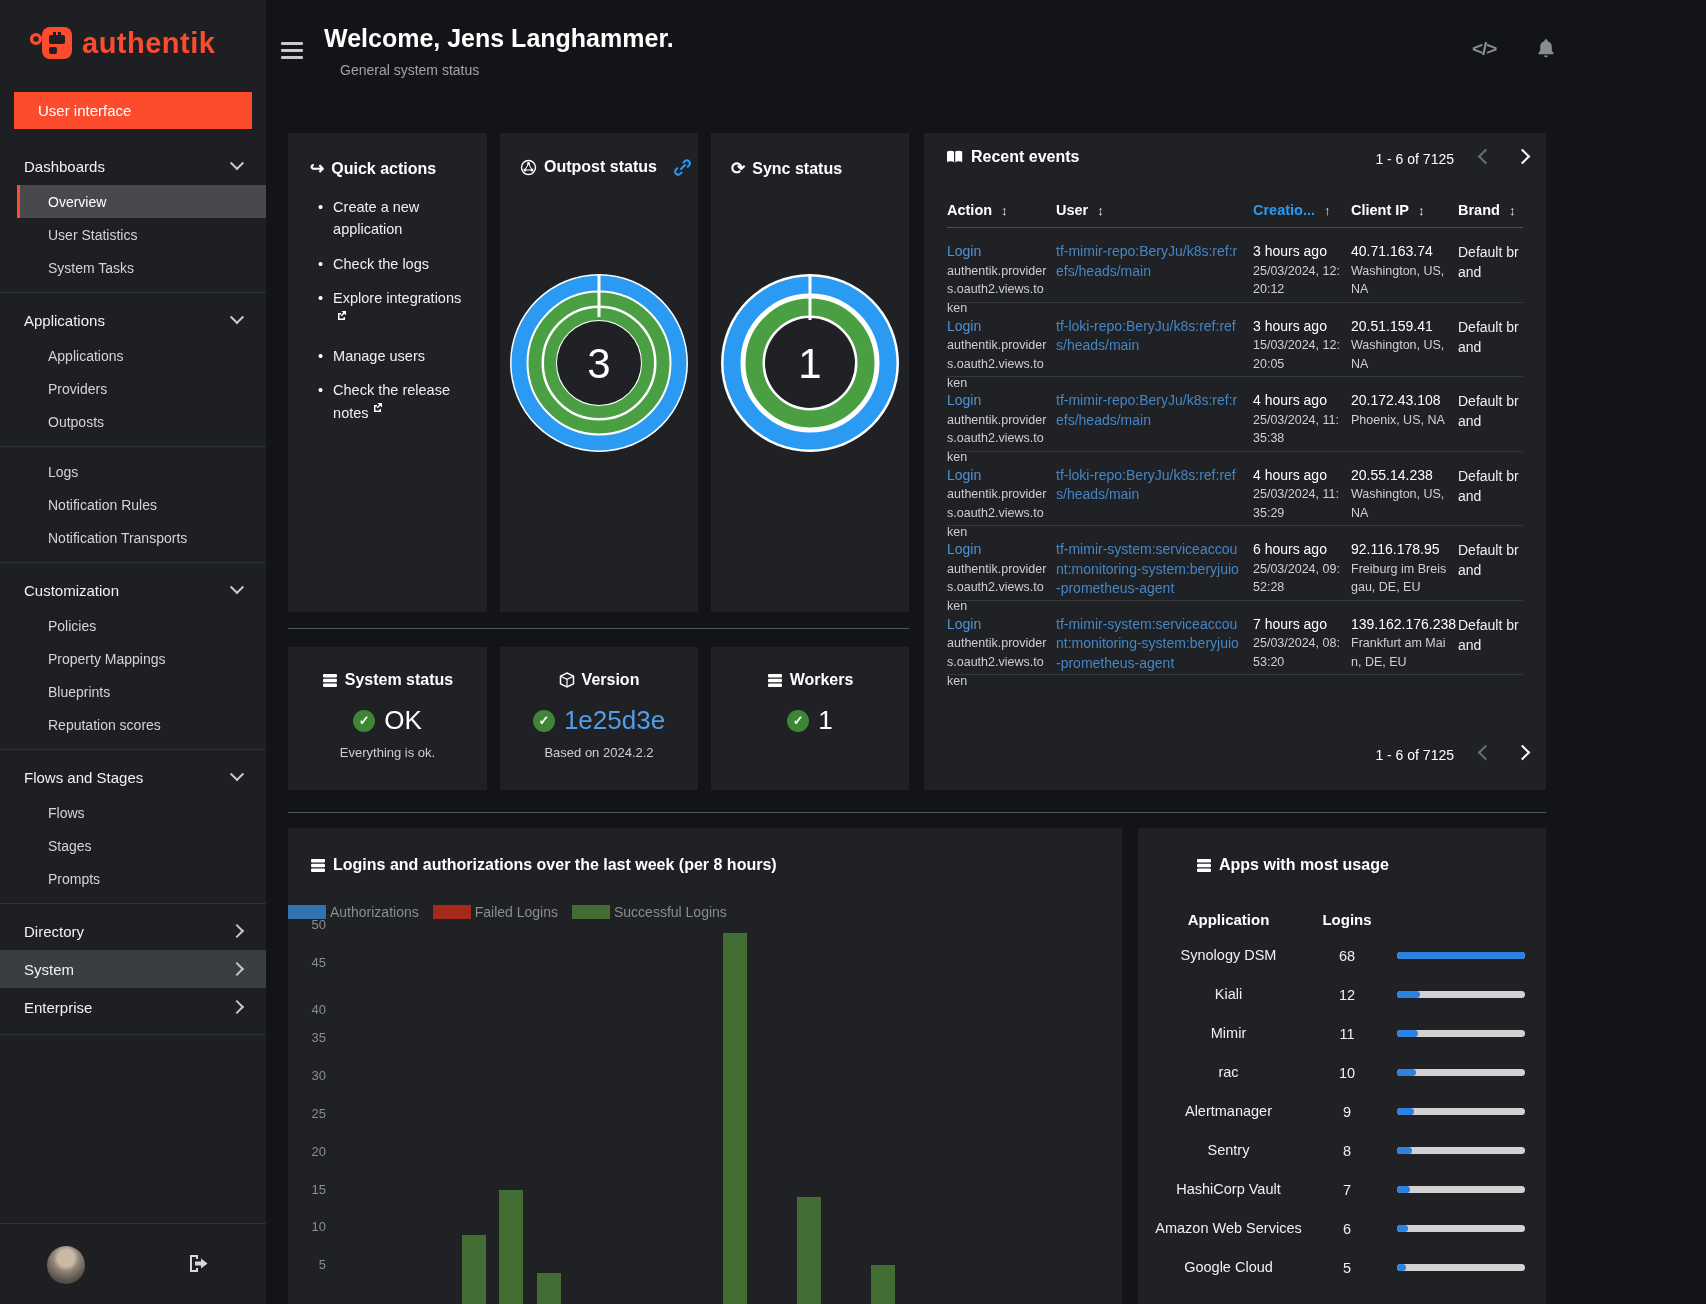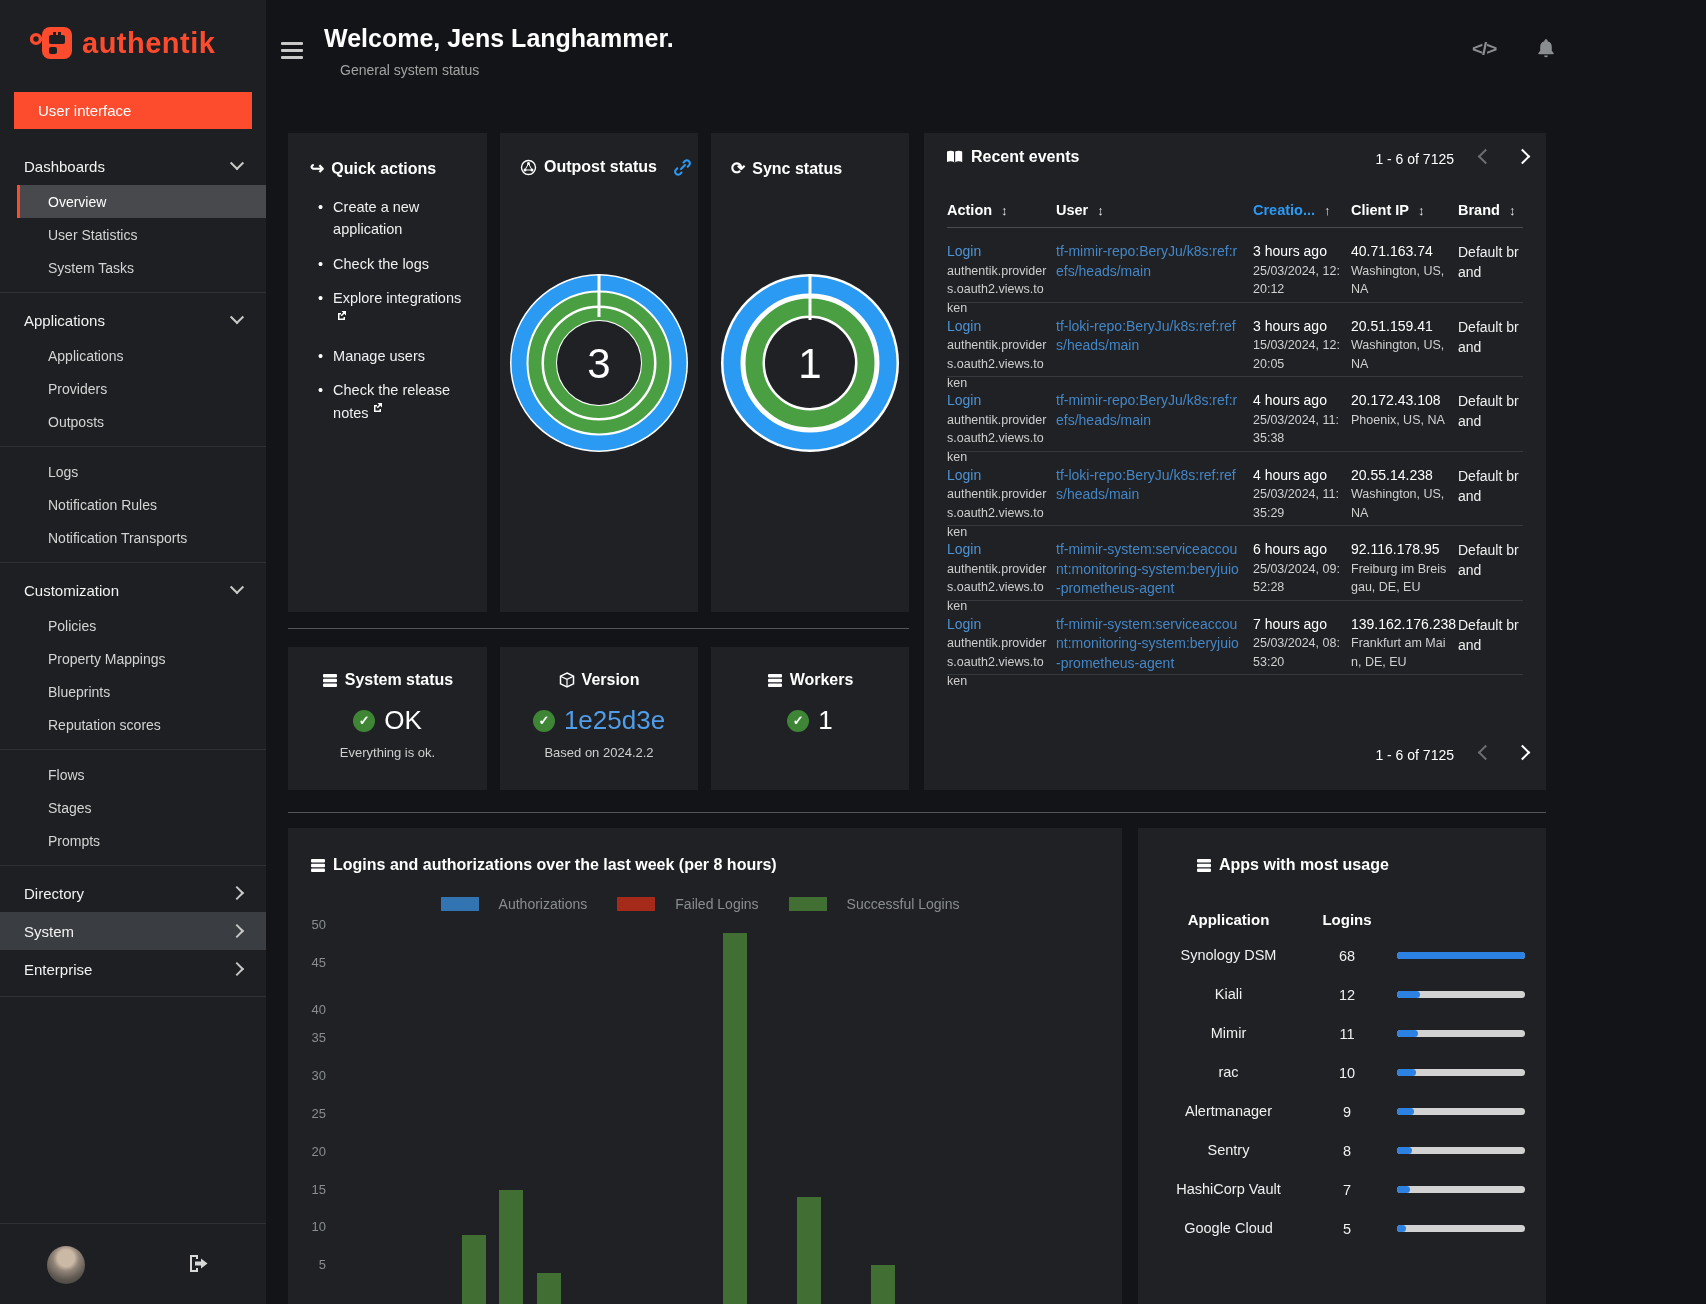--- a/index.html
+++ b/index.html
@@ -86,21 +86,21 @@
   
   .c-sys .card-title,.c-version .card-title,.c-workers .card-title{justify-content:center;padding-top:24px;}
   .status-line{display:flex;align-items:center;justify-content:center;gap:9px;margin-top:16px;}
   .check{width:22px;height:22px;border-radius:50%;background:#3e8635;color:#fff;font-size:13px;font-weight:bold;
     display:inline-flex;align-items:center;justify-content:center;}
   .status-val{font-size:26px;color:#fff;}
   .status-val.link{color:#519de9;cursor:pointer;}
   .status-sub{text-align:center;font-size:13px;color:#cfcfcf;margin-top:9px;}
   
   .c-chart .card-title{padding:28px 0 0 22px;}
-  #chart-legend{position:absolute;left:0;top:68px;width:100%;display:flex;justify-content:center;gap:20px;align-items:center;}
+  #chart-legend{position:absolute;left:0;top:76px;width:100%;display:flex;justify-content:flex-start;gap:4px;align-items:center;}
   .leg-swatch{width:38px;height:14px;display:inline-block;}
   .leg-label{font-size:14px;color:#8a8d90;margin-right:10px;}
   #chart-plot{position:absolute;left:0;top:0;width:834px;height:476px;}
   .ytick{position:absolute;left:10px;width:28px;text-align:right;font-size:13px;color:#8a8d90;}
   .bar{position:absolute;width:24px;}
   
   .c-apps .card-title{padding:28px 0 0 58px;}
   .apps-table{position:absolute;left:8px;top:74px;width:392px;}
   .apps-hrow{display:grid;grid-template-columns:165px 72px auto;height:34px;align-items:center;font-size:15px;font-weight:bold;color:#fff;}
   .apps-hrow div{text-align:center;}
@@ -153,20 +153,24 @@
       <hr class="nav-divider">
       <div class="nav-head">
         <span>Customization</span>
         <span class="chev down"></span>
       </div>
       <div class="nav-item">Policies</div>
       <div class="nav-item">Property Mappings</div>
       <div class="nav-item">Blueprints</div>
       <div class="nav-item">Reputation scores</div>
       <hr class="nav-divider">
+      <div class="nav-head">
+        <span>Flows and Stages</span>
+        <span class="chev down"></span>
+      </div>
       <div class="nav-item">Flows</div>
       <div class="nav-item">Stages</div>
       <div class="nav-item">Prompts</div>
       <hr class="nav-divider">
       <div class="nav-head">
         <span>Directory</span>
         <span class="chev right"></span>
       </div>
       <div class="nav-head highlighted">
         <span>System</span>
@@ -610,20 +614,29 @@
         <div class="usage-row">
           <div class="usage-app">HashiCorp Vault</div>
           <div class="usage-count">7</div>
           <div>
             <div class="usage-track">
               <div class="usage-fill" style="width: 13px;"></div>
             </div>
           </div>
         </div>
         <div class="usage-row">
+          <div class="usage-app">Amazon Web Services</div>
+          <div class="usage-count">6</div>
+          <div>
+            <div class="usage-track">
+              <div class="usage-fill" style="width: 11px;"></div>
+            </div>
+          </div>
+        </div>
+        <div class="usage-row">
           <div class="usage-app">Google Cloud</div>
           <div class="usage-count">5</div>
           <div>
             <div class="usage-track">
               <div class="usage-fill" style="width: 9px;"></div>
             </div>
           </div>
         </div>
       </div>
   </div>

